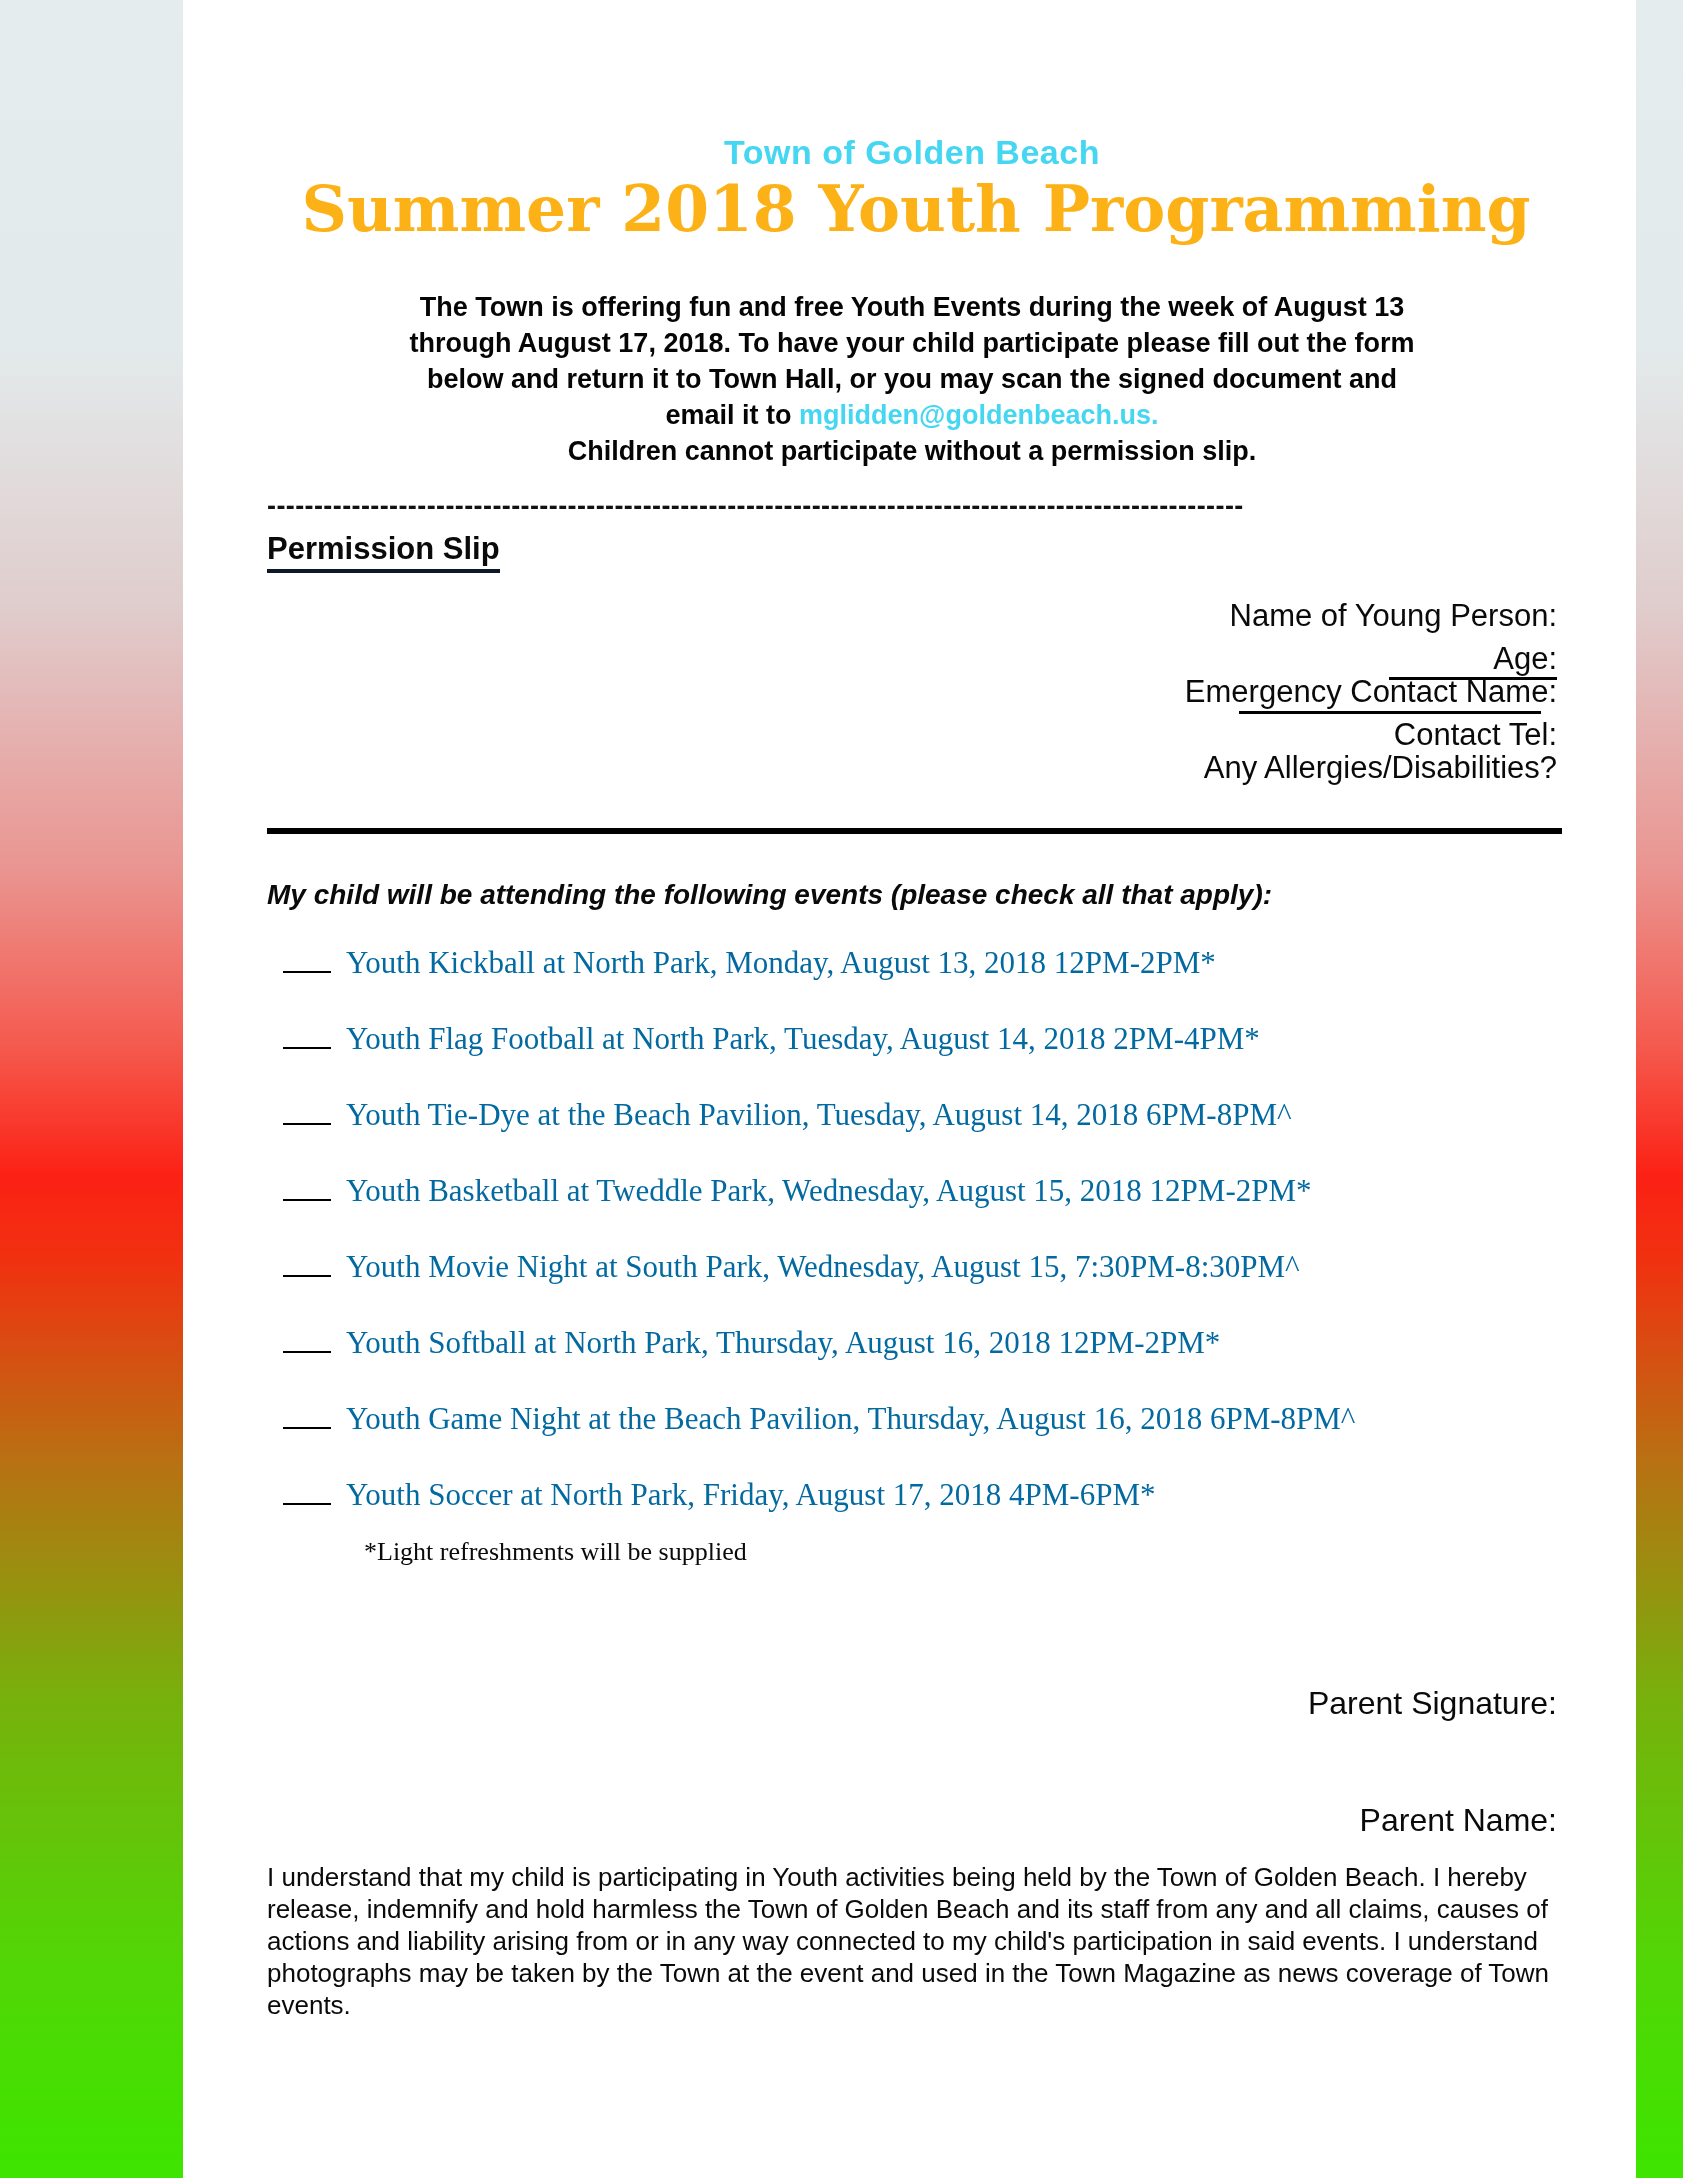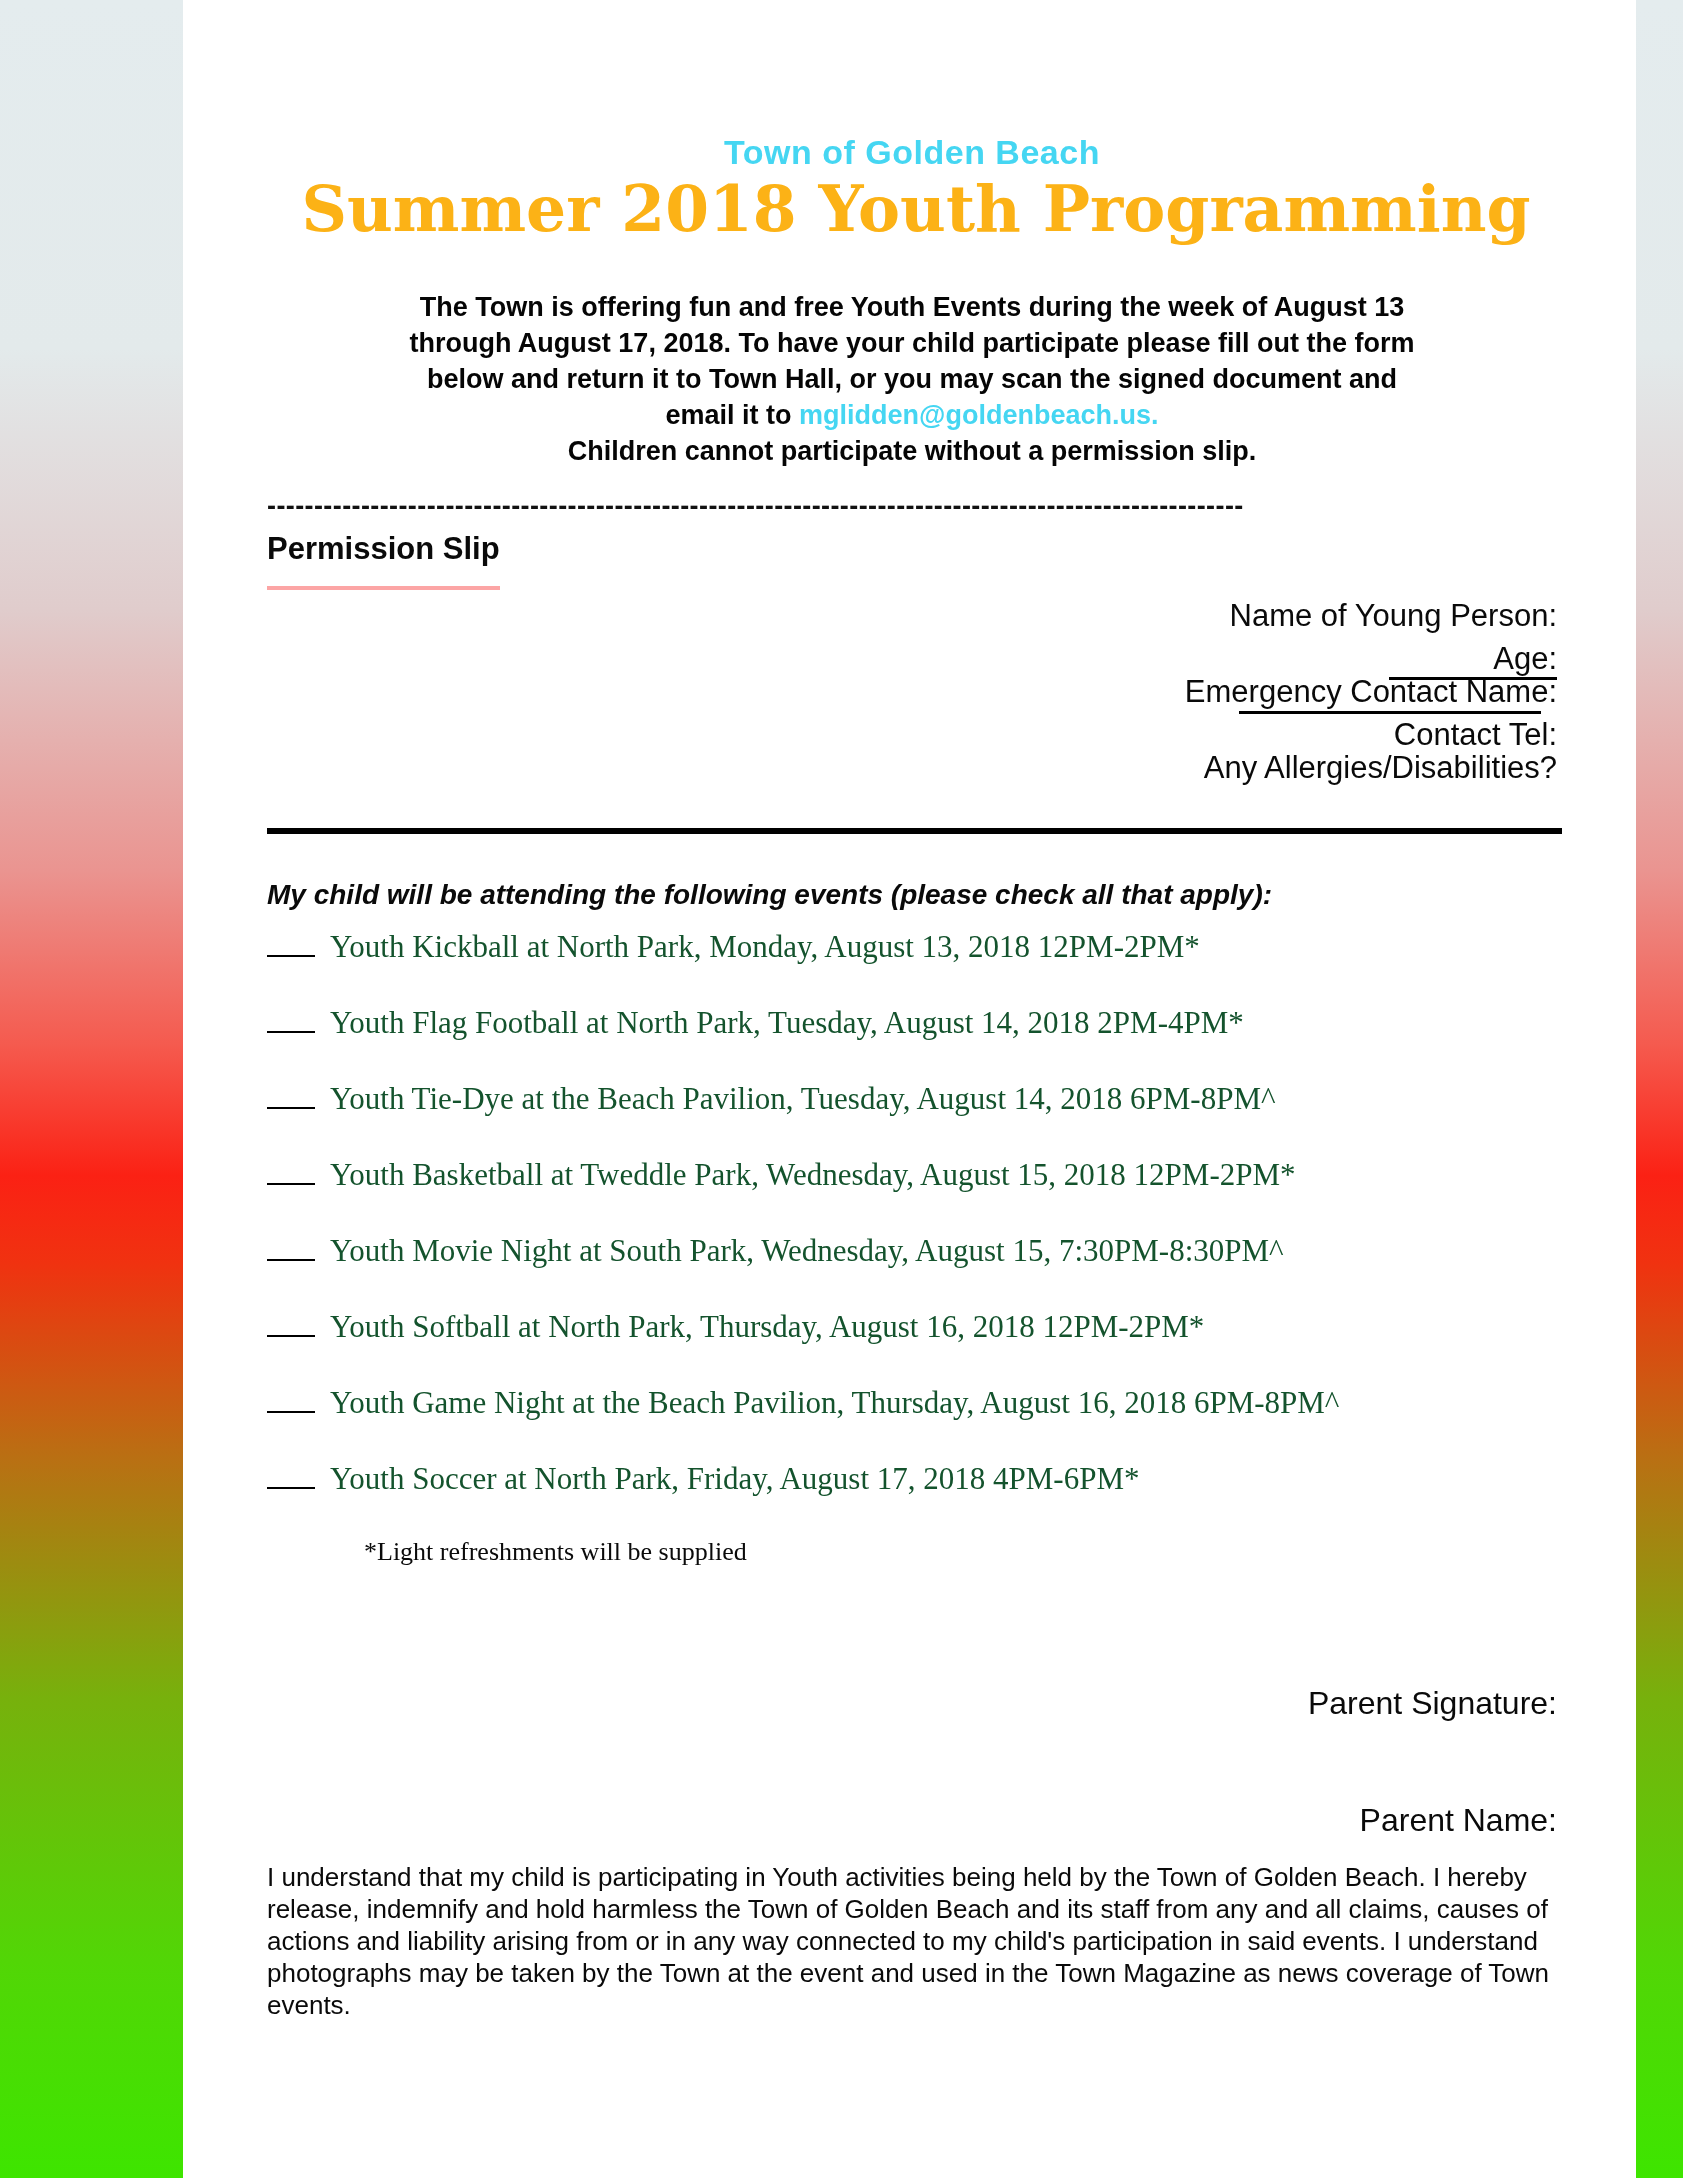--- a/index.html
+++ b/index.html
@@ -32,37 +32,37 @@
   
   .intro{top:289px;text-align:center;font-weight:bold;font-size:27px;line-height:36px;color:#050505;}
   .email{color:#45d6f2;text-decoration:none;cursor:pointer;}
   
   .dashes{
     top:491px;font-size:27px;font-weight:bold;letter-spacing:0.4px;
     white-space:nowrap;overflow:hidden;color:#111;
   }
   
   .ps-heading{top:531px;font-size:31px;font-weight:bold;color:#0a0a0a;}
-  .ps-heading .underlined{border-bottom:4px solid #fca5a5;padding-bottom:20px;}
+  .ps-heading .underlined{border-bottom:4px solid #0f172a;padding-bottom:3px;}
   
   .row{display:flex;align-items:flex-end;font-size:31px;color:#0a0a0a;flex-direction:column;}
   .row .label{white-space:nowrap;line-height:1.15;}
   .blank{border-bottom:3px solid #000;margin-bottom:3px;min-height:1px;}
   .row-name{top:598px;}
   .row-name .blank1{flex:1;margin-left:10px;margin-right:14px;}
   .row-name .blank2{width:168px;margin-left:10px;}
   .row-emer{top:674px;}
   .row-emer .blank1{width:302px;margin-left:10px;margin-right:16px;}
   .row-emer .blank2{flex:1;margin-left:10px;}
   .row-all{top:750px;}
   .row-all .blank1{flex:1;margin-left:12px;}
   .thick-rule{top:828px;border-top:6px solid #000;right:74px;}
   
   .events-heading{top:879px;font-size:28px;font-weight:bold;font-style:italic;color:#0a0a0a;}
-  .events{top:929px;margin:0;padding:0;list-style:none;font-family:"Liberation Serif",serif;font-size:31px;color:#14532d;}
+  .events{top:929px;margin:16px;padding:0;list-style:none;font-family:"Liberation Serif",serif;font-size:31px;color:#0369a1;}
   .event{height:76px;}
   .check-blank{display:inline-block;width:48px;border-bottom:2px solid #000;height:26px;margin-right:15px;}
   .footnote{font-family:"Liberation Serif",serif;font-size:26px;color:#0a0a0a;left:181px;}
   .fn1{top:1537px;}
   .fn2{top:1598px;}
   
   .row-sig{top:1685px;}
   .row-sig .blank1{flex:1;margin-left:14px;}
   .row-pname{top:1802px;}
   .row-pname .blank1{flex:1;margin-left:14px;}

